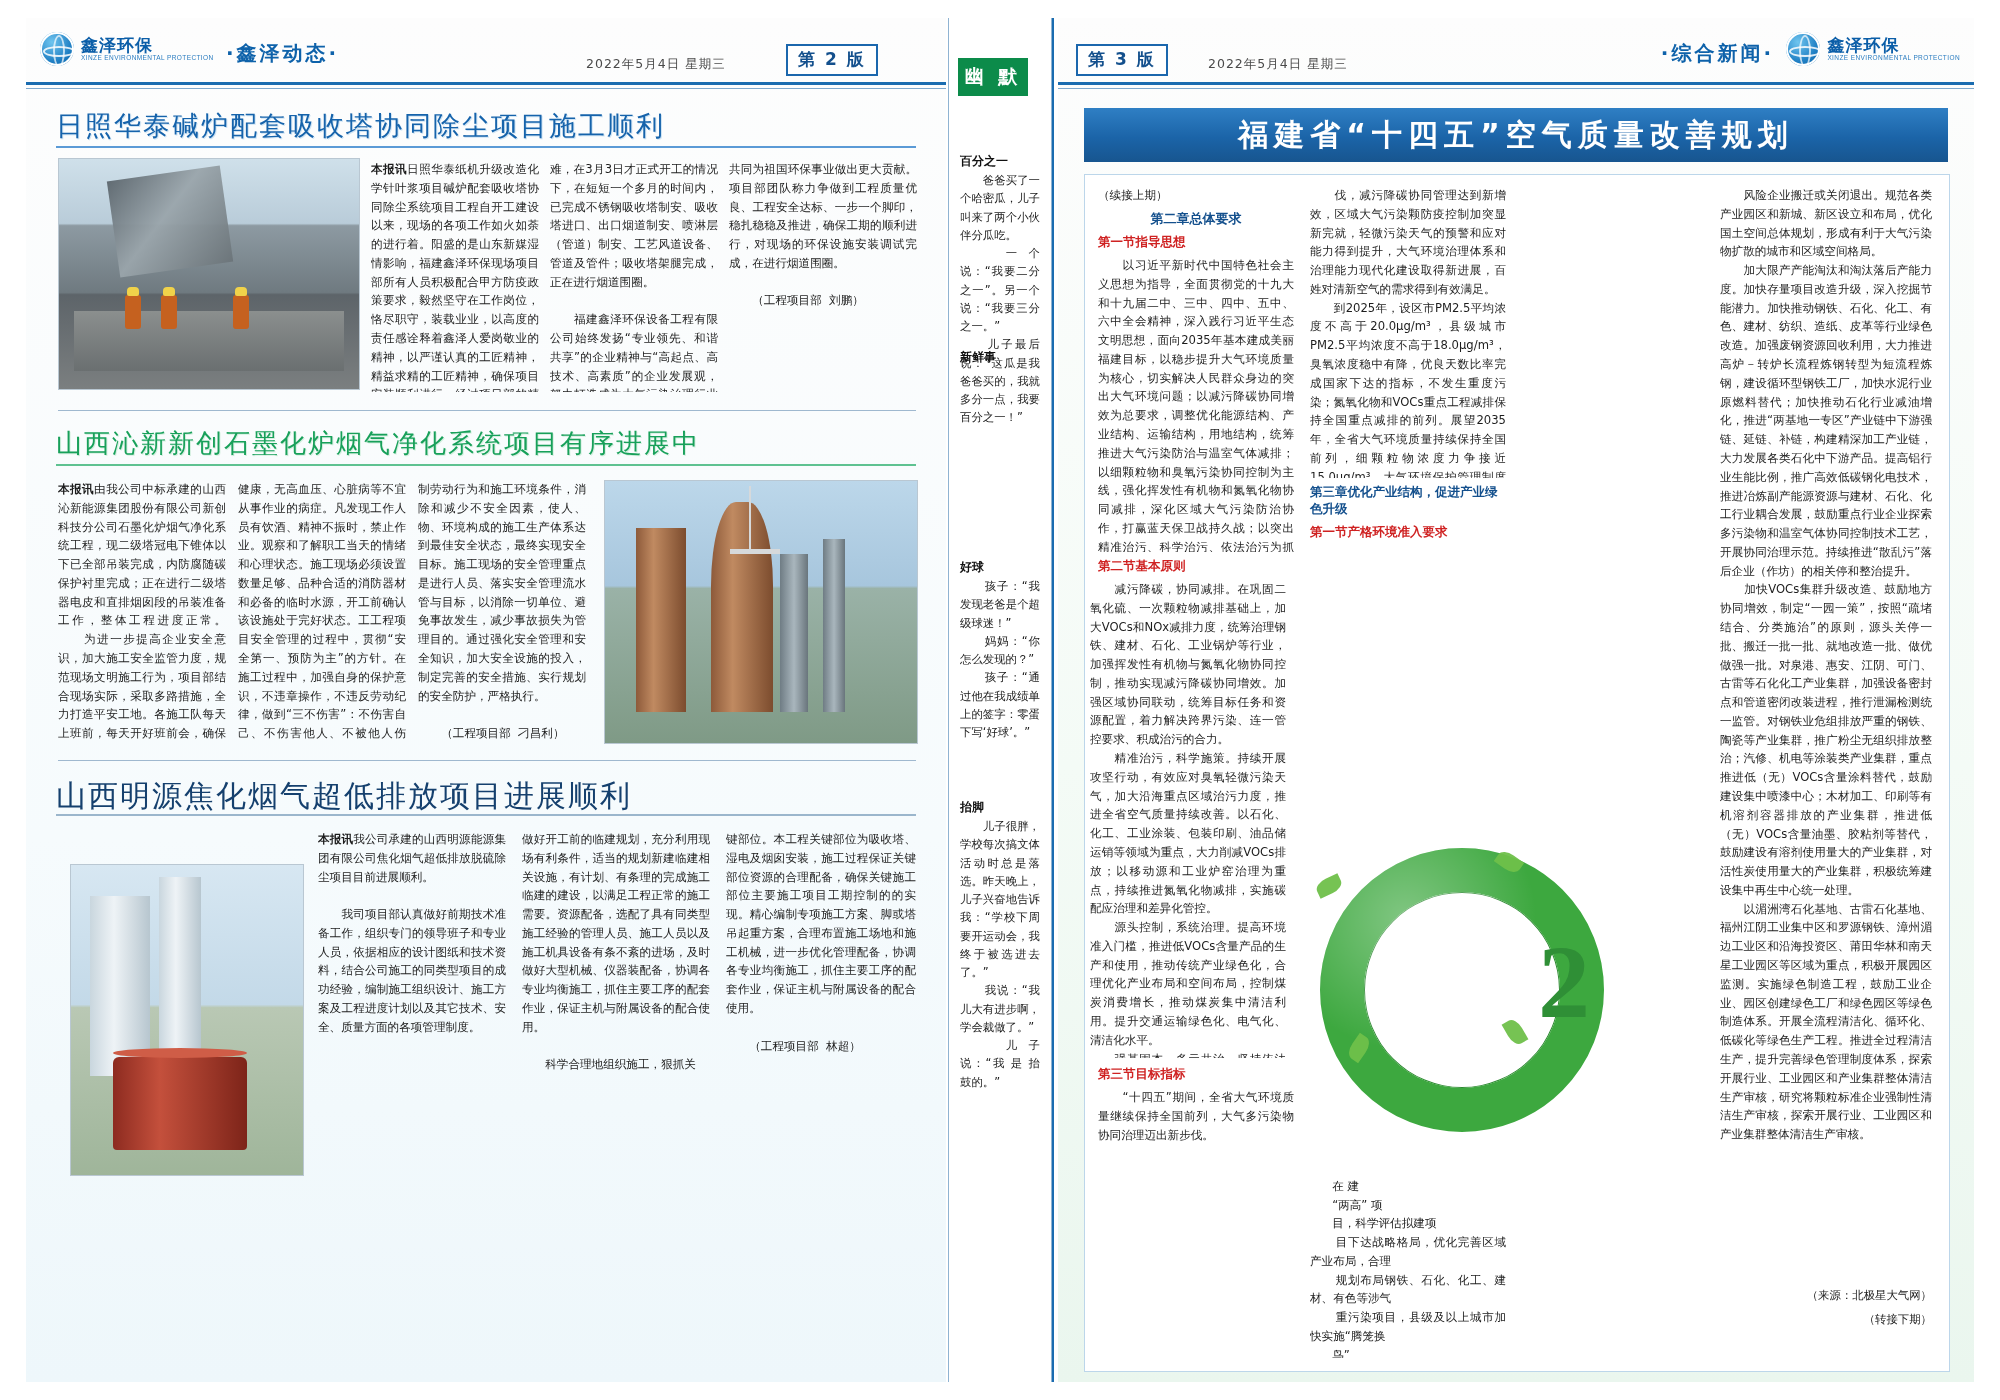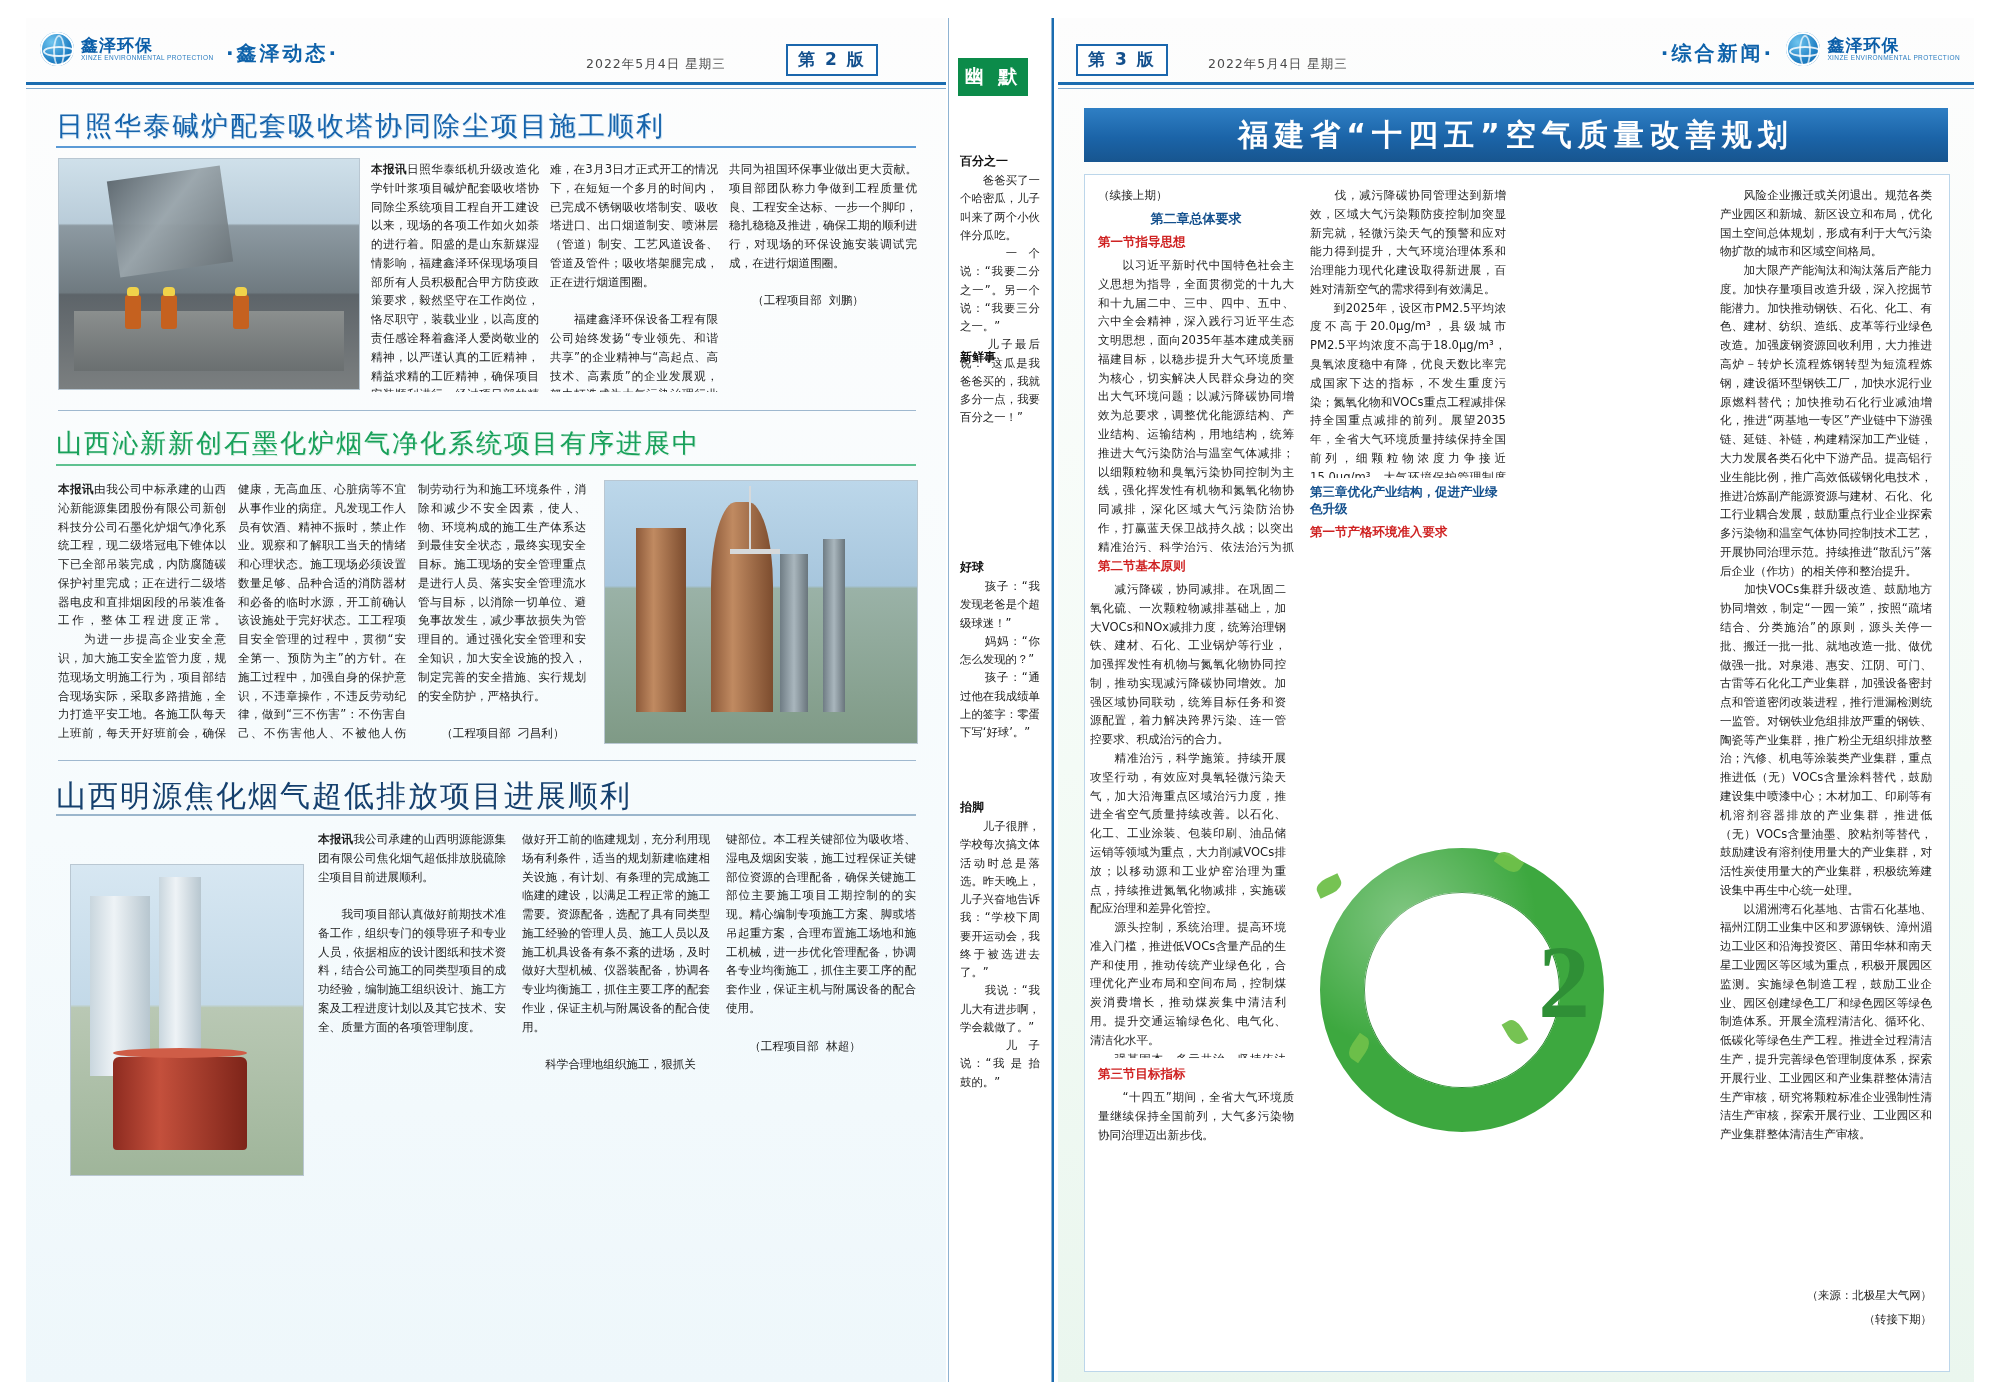--- a/index.html
+++ b/index.html
@@ -286,20 +286,29 @@
 
     <div class="o2wrap" style="left:248px;top:800px;width:408px;height:330px;">
       <div class="o2ring" style="left:14px;top:30px;"></div>
       <div class="o2leaf" style="left:10px;top:60px;transform:rotate(-25deg);"></div>
       <div class="o2leaf" style="left:190px;top:36px;transform:rotate(35deg);"></div>
       <div class="o2leaf" style="left:40px;top:222px;transform:rotate(-55deg);"></div>
       <div class="o2leaf" style="left:196px;top:206px;transform:rotate(60deg);"></div>
       <div class="o2two cn" style="left:232px;top:104px;">2</div>
     </div>
 
+    <div class="col cn" style="left:252px;top:1140px;width:196px;height:200px;overflow:hidden;white-space:pre-wrap;">
+      <span>在 建</span>
+      <span>“两高” 项</span>
+      <span>目，科学评估拟建项</span>
+      <span>目下达战略格局，优化完善区域产业布局，合理</span>
+      <span>规划布局钢铁、石化、化工、建材、有色等涉气</span>
+      <span>重污染项目，县级及以上城市加快实施“腾笼换</span>
+      <span>鸟”</span>
+    </div>
 
     <div class="col cn" style="left:662px;top:168px;width:212px;height:108px;overflow:hidden;white-space:pre-wrap;"></div>
 
     <div class="col cn" style="left:662px;top:168px;width:212px;height:1060px;overflow:hidden;white-space:pre-wrap;">　　风险企业搬迁或关闭退出。规范各类产业园区和新城、新区设立和布局，优化国土空间总体规划，形成有利于大气污染物扩散的城市和区域空间格局。
 　　加大限产产能淘汰和淘汰落后产能力度。加快存量项目改造升级，深入挖掘节能潜力。加快推动钢铁、石化、化工、有色、建材、纺织、造纸、皮革等行业绿色改造。加强废钢资源回收利用，大力推进高炉－转炉长流程炼钢转型为短流程炼钢，建设循环型钢铁工厂，加快水泥行业原燃料替代；加快推动石化行业减油增化，推进“两基地一专区”产业链中下游强链、延链、补链，构建精深加工产业链，大力发展各类石化中下游产品。提高铝行业生能比例，推广高效低碳钢化电技术，推进冶炼副产能源资源与建材、石化、化工行业耦合发展，鼓励重点行业企业探索多污染物和温室气体协同控制技术工艺，开展协同治理示范。持续推进“散乱污”落后企业（作坊）的相关停和整治提升。
 　　加快VOCs集群升级改造、鼓励地方协同增效，制定“一园一策”，按照“疏堵结合、分类施治”的原则，源头关停一批、搬迁一批一批、就地改造一批、做优做强一批。对泉港、惠安、江阴、可门、古雷等石化化工产业集群，加强设备密封点和管道密闭改装进程，推行泄漏检测统一监管。对钢铁业危组排放严重的钢铁、陶瓷等产业集群，推广粉尘无组织排放整治；汽修、机电等涂装类产业集群，重点推进低（无）VOCs含量涂料替代，鼓励建设集中喷漆中心；木材加工、印刷等有机溶剂容器排放的产业集群，推进低（无）VOCs含量油墨、胶粘剂等替代，鼓励建设有溶剂使用量大的产业集群，对活性炭使用量大的产业集群，积极统筹建设集中再生中心统一处理。
 　　以湄洲湾石化基地、古雷石化基地、福州江阴工业集中区和罗源钢铁、漳州湄边工业区和沿海投资区、莆田华林和南天星工业园区等区域为重点，积极开展园区监测。实施绿色制造工程，鼓励工业企业、园区创建绿色工厂和绿色园区等绿色制造体系。开展全流程清洁化、循环化、低碳化等绿色生产工程。推进全过程清洁生产，提升完善绿色管理制度体系，探索开展行业、工业园区和产业集群整体清洁生产审核，研究将颗粒标准企业强制性清洁生产审核，探索开展行业、工业园区和产业集群整体清洁生产审核。</div>
 
     <div class="srcline cn" style="position:absolute;left:662px;top:1270px;width:212px;">（来源：北极星大气网）</div>
     <div class="srcline cn" style="position:absolute;left:662px;top:1294px;width:212px;">（转接下期）</div>

